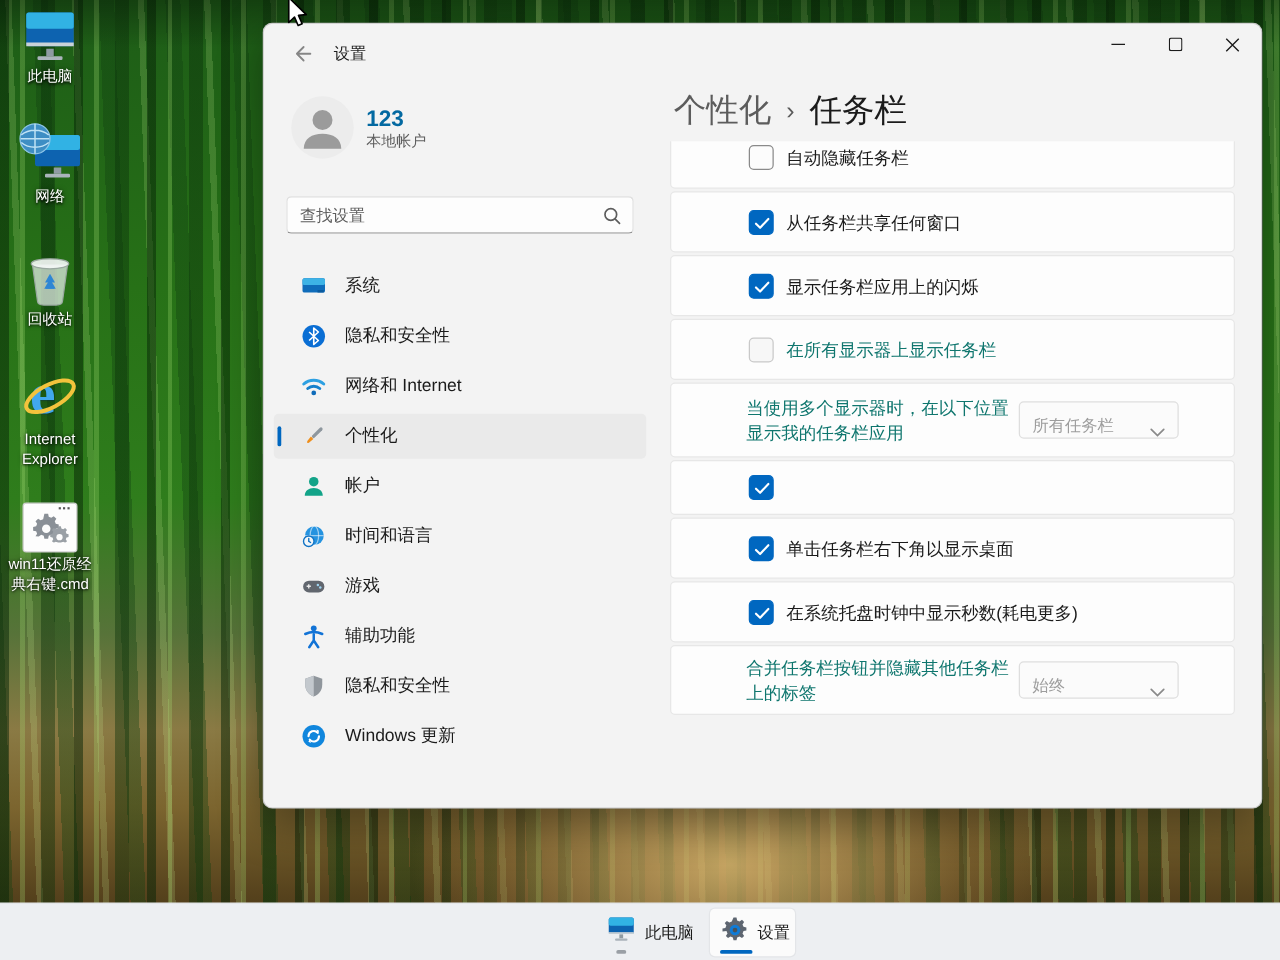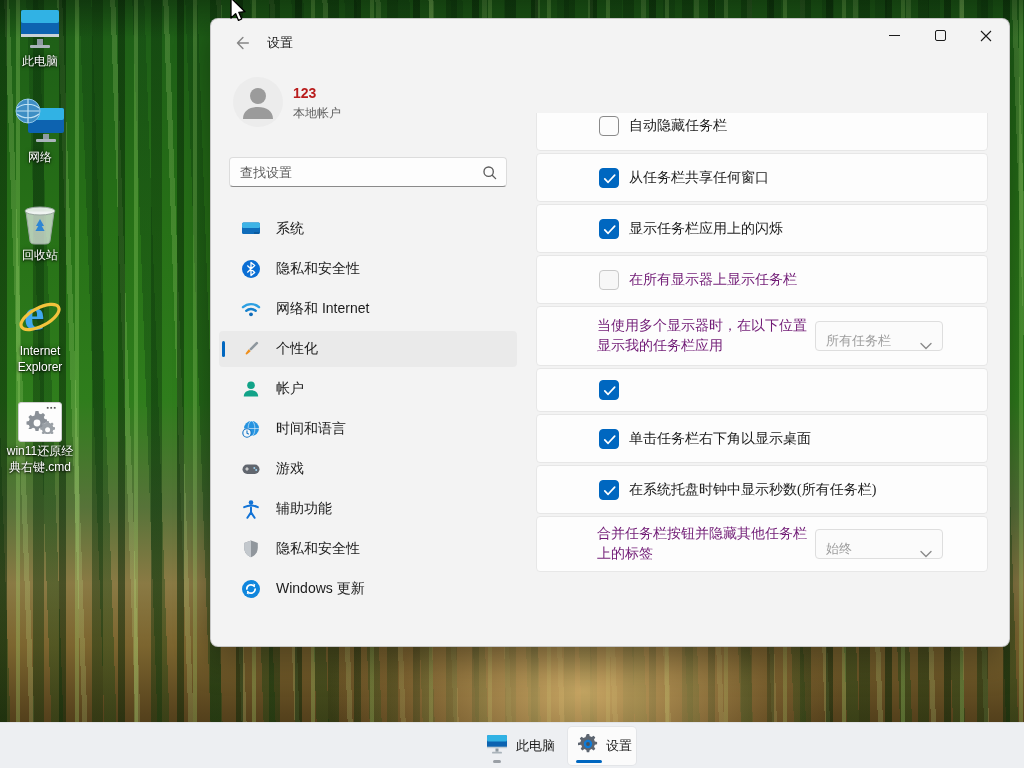--- a/index.html
+++ b/index.html
@@ -36,21 +36,21 @@
   .titlebar { position:absolute; top:0; left:0; right:0; height:48px; }
   .back-btn { position:absolute; left:16px; top:9px; width:30px; height:30px; border-radius:4px;
     display:flex; align-items:center; justify-content:center; }
   .win-title { position:absolute; left:56px; top:15px; font-size:13px; color:#1b1b1b; }
   .caption-btn { position:absolute; top:1px; width:46px; height:31px;
     display:flex; align-items:center; justify-content:center; }
   .btn-min { right:92px; } .btn-max { right:46px; } .btn-close { right:0; }
 
   .user { position:absolute; left:22px; top:58px; }
   .avatar { position:absolute; width:50px; height:50px; border-radius:50%; background:#ececec; overflow:hidden; }
-  .user-name { position:absolute; left:60px; top:8px; font-size:14px; font-weight:700; color:#b91c1c; white-space:nowrap; }
+  .user-name { position:absolute; left:60px; top:8px; font-size:18px; font-weight:700; color:#0369a1; white-space:nowrap; }
   .user-type { position:absolute; left:60px; top:28px; font-size:12px; color:#5f5f5f; white-space:nowrap; }
 
   .search-box { position:absolute; left:18px; top:138px; width:278px; height:30px;
     background:#fdfdfd; border:1px solid #dcdcdc; border-bottom-color:#8a8a8a; border-radius:4px; }
   .search-box input { position:absolute; inset:0; border:none; outline:none; background:transparent;
     padding:0 30px 0 10px; font-size:13px; color:#000000; font-family:inherit; }
   .search-box input::placeholder { color:#5d5d5d; opacity:1; }
   .search-glyph { position:absolute; right:8px; top:6px; }
 
   .nav { position:absolute; left:8px; top:192px; width:298px; }
@@ -61,30 +61,30 @@
   .nav-item.selected { background:#eaeaea; }
   .nav-item.selected::before { content:""; position:absolute; left:3px; top:10px;
     width:3px; height:16px; border-radius:2px; background:#0067c0; }
 
   .breadcrumb { position:absolute; left:328px; top:52px; font-size:26px; color:#1b1b1b; white-space:nowrap; }
   .bc-parent { color:#5c5c5c; }
   .bc-sep { color:#5c5c5c; font-size:20px; padding:0 12px; position:relative; top:-2px; }
 
   .rows-clip { position:absolute; left:325px; top:94px; width:452px; height:512px; overflow:hidden; }
   .row { position:relative; width:452px; background:#fdfdfd; border:1px solid #e7e7e7;
-    border-radius:4px; margin-bottom:2px;font-family:Liberation Serif, serif; }
+    border-radius:4px; margin-bottom:2px; }
   .cb { position:absolute; left:62px; top:50%; transform:translateY(-50%); width:20px; height:20px;
     border:1px solid #8a8a8a; border-radius:4px; background:#fcfcfc; }
   .cb svg { display:none; position:absolute; left:1px; top:1px; }
   .row.checked .cb { background:#0067c0; border-color:#0067c0; }
   .row.checked .cb svg { display:block; }
   .row.disabled .cb { border-color:#c9c9c9; background:#f7f7f7; }
   .row-label { position:absolute; left:92px; top:50%; transform:translateY(-50%);
     font-size:14px; color:#1b1b1b; line-height:20px; width:340px; }
-  .row.disabled .row-label { color:#701a75; }
+  .row.disabled .row-label { color:#0f766e; }
   .dd-row .row-label { left:60px; width:212px; }
   .dropdown { position:absolute; left:278px; top:50%; transform:translateY(-50%); width:128px; height:30px;
     background:#fdfdfd; border:1px solid #cfcfcf; border-bottom-color:#bdbdbd; border-radius:4px;
     font-size:13px; color:#1b1b1b; display:flex; align-items:flex-end; padding:0 10px; justify-content:space-between; }
   .row.disabled .dropdown { color:#9d9d9d; border-color:#dedede; background:#fbfbfb; }
 
   
   .taskbar { position:absolute; left:0; top:722px; width:1024px; height:46px;
     background:#edeff2; border-top:1px solid rgba(0,0,0,.05); }
   .tb-btn { position:absolute; top:4px; height:38px; display:flex; align-items:center; border-radius:4px; }
@@ -297,20 +297,21 @@
               <circle cx="10" cy="10" r="9" fill="#1086dd"></circle>
               <path d="M5.8 10a4.2 4.2 0 017.4-2.7" stroke="#fff" stroke-width="1.7" fill="none" stroke-linecap="round"></path>
               <path d="M14.2 10a4.2 4.2 0 01-7.4 2.7" stroke="#fff" stroke-width="1.7" fill="none" stroke-linecap="round"></path>
               <path d="M12.2 4.6l2.1 1-1 2.1z" fill="#fff"></path>
               <path d="M7.8 15.4l-2.1-1 1-2.1z" fill="#fff"></path>
             </svg></span>
         <span class="nlbl">Windows 更新</span>
       </div>
     </div>
 
+    <div class="breadcrumb"><span class="bc-parent">个性化</span><span class="bc-sep">›</span><span class="bc-current">任务栏</span></div>
 
     <div class="rows-clip">
       <div class="row" style="height:50px;margin-top:-12px;">
         <span class="cb"></span>
         <span class="row-label">自动隐藏任务栏</span>
       </div>
       <div class="row checked" style="height:49px;">
         <span class="cb">
             <svg width="17" height="17" viewBox="0 0 18 18">
               <path d="M4 9.5l3.5 3.5 7-7.5" stroke="#fff" stroke-width="1.8" fill="none" stroke-linecap="round" stroke-linejoin="round"></path>
@@ -353,21 +354,21 @@
             </svg>
           </span>
         <span class="row-label">单击任务栏右下角以显示桌面</span>
       </div>
       <div class="row checked" style="height:49px;">
         <span class="cb">
             <svg width="17" height="17" viewBox="0 0 18 18">
               <path d="M4 9.5l3.5 3.5 7-7.5" stroke="#fff" stroke-width="1.8" fill="none" stroke-linecap="round" stroke-linejoin="round"></path>
             </svg>
           </span>
-        <span class="row-label">在系统托盘时钟中显示秒数(所有任务栏)</span>
+        <span class="row-label">在系统托盘时钟中显示秒数(耗电更多)</span>
       </div>
       <div class="row dd-row disabled" style="height:56px;">
         <span class="row-label">合并任务栏按钮并隐藏其他任务栏上的标签</span>
         <span class="dropdown">
             <span>始终</span>
             <svg width="12" height="8" viewBox="0 0 12 8">
               <path d="M1 1.5l5 5 5-5" stroke="#8a8a8a" stroke-width="1.4" fill="none" stroke-linecap="round"></path>
             </svg>
           </span>
       </div>

